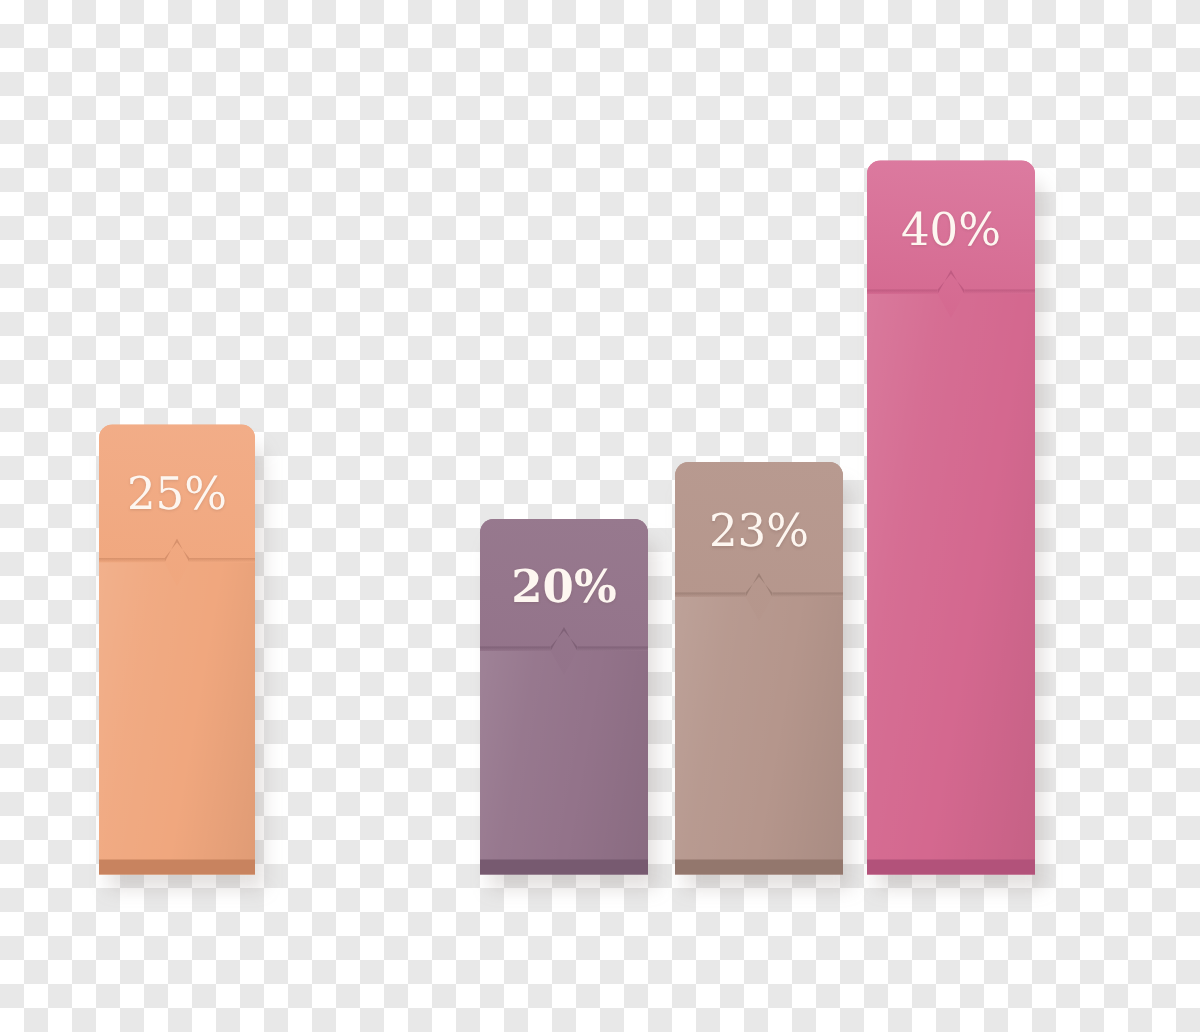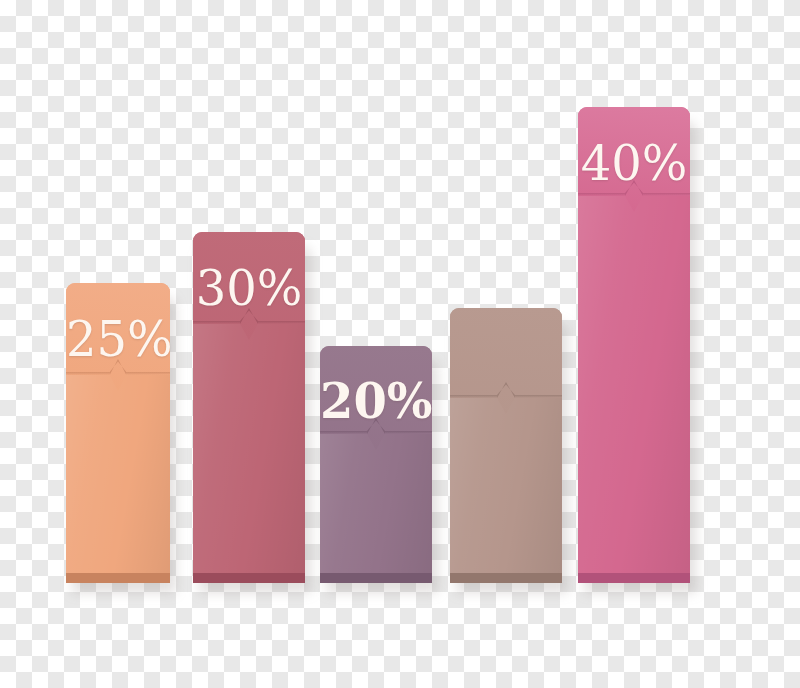--- a/index.html
+++ b/index.html
@@ -137,21 +137,21 @@
   
   .bar-label {
     position: absolute;
     left: 0;
     width: 100%;
     text-align: center;
     z-index: 4;
     color: #fdf6f0;
     font-family: "DejaVu Serif", serif;
     font-weight: 300;
-    font-size: 48px;
+    font-size: 30px;
     line-height: 1;
     letter-spacing: 0px;
     white-space: nowrap;
     text-shadow: 0 1px 2px rgba(90,60,60,0.18);
   }
 </style>
 </head>
 <body>
 
 <div id="chart-stage">
@@ -163,34 +163,20 @@
         <div class="ribbon-face" style="background: linear-gradient(185deg, rgb(242, 173, 136) 0%, rgb(240, 167, 126) 100%);"></div>
         <div class="ribbon-edge">
           <div class="seam seam-l" style="background: linear-gradient(rgb(154, 90, 58), transparent);"></div>
           <div class="seam seam-r" style="background: linear-gradient(rgb(154, 90, 58), transparent);"></div>
           <div class="chev" style="background: rgb(154, 90, 58);"></div>
         </div>
       </div>
       <div class="bar-foot" style="background: rgb(200, 131, 95);"></div>
       <div class="bar-label" style="top: 32px;">25%</div>
     </div>
-    <div class="bar" style="left: 193px; top: 232px; width: 112px; height: 351px;">
-      <div class="bar-shadow"></div>
-      <div class="bar-body" style="background: rgb(189, 102, 117);"></div>
-      <div class="ribbon" style="height: 108px;">
-        <div class="ribbon-face" style="background: linear-gradient(185deg, rgb(192, 107, 121) 0%, rgb(189, 102, 117) 100%);"></div>
-        <div class="ribbon-edge">
-          <div class="seam seam-l" style="background: linear-gradient(rgb(109, 47, 60), transparent);"></div>
-          <div class="seam seam-r" style="background: linear-gradient(rgb(109, 47, 60), transparent);"></div>
-          <div class="chev" style="background: rgb(109, 47, 60);"></div>
-        </div>
-      </div>
-      <div class="bar-foot" style="background: rgb(155, 76, 92);"></div>
-      <div class="bar-label" style="top: 32px;">30%</div>
-    </div>
     <div class="bar" style="left: 320px; top: 346px; width: 112px; height: 237px;">
       <div class="bar-shadow"></div>
       <div class="bar-body" style="background: rgb(147, 115, 138);"></div>
       <div class="ribbon" style="height: 104px;">
         <div class="ribbon-face" style="background: linear-gradient(185deg, rgb(151, 121, 142) 0%, rgb(147, 115, 138) 100%);"></div>
         <div class="ribbon-edge">
           <div class="seam seam-l" style="background: linear-gradient(rgb(78, 52, 73), transparent);"></div>
           <div class="seam seam-r" style="background: linear-gradient(rgb(78, 52, 73), transparent);"></div>
           <div class="chev" style="background: rgb(78, 52, 73);"></div>
         </div>
@@ -203,20 +189,21 @@
       <div class="bar-body" style="background: rgb(181, 150, 140);"></div>
       <div class="ribbon" style="height: 106px;">
         <div class="ribbon-face" style="background: linear-gradient(185deg, rgb(184, 154, 144) 0%, rgb(181, 150, 140) 100%);"></div>
         <div class="ribbon-edge">
           <div class="seam seam-l" style="background: linear-gradient(rgb(99, 76, 67), transparent);"></div>
           <div class="seam seam-r" style="background: linear-gradient(rgb(99, 76, 67), transparent);"></div>
           <div class="chev" style="background: rgb(99, 76, 67);"></div>
         </div>
       </div>
       <div class="bar-foot" style="background: rgb(147, 119, 109);"></div>
+      <div class="bar-label" style="top: 32px;">23%</div>
     </div>
     <div class="bar" style="left: 578px; top: 107px; width: 112px; height: 476px;">
       <div class="bar-shadow"></div>
       <div class="bar-body" style="background: rgb(212, 104, 143);"></div>
       <div class="ribbon" style="height: 105px;">
         <div class="ribbon-face" style="background: linear-gradient(185deg, rgb(220, 123, 160) 0%, rgb(212, 104, 143) 100%);"></div>
         <div class="ribbon-edge">
           <div class="seam seam-l" style="background: linear-gradient(rgb(138, 51, 88), transparent);"></div>
           <div class="seam seam-r" style="background: linear-gradient(rgb(138, 51, 88), transparent);"></div>
           <div class="chev" style="background: rgb(138, 51, 88);"></div>

